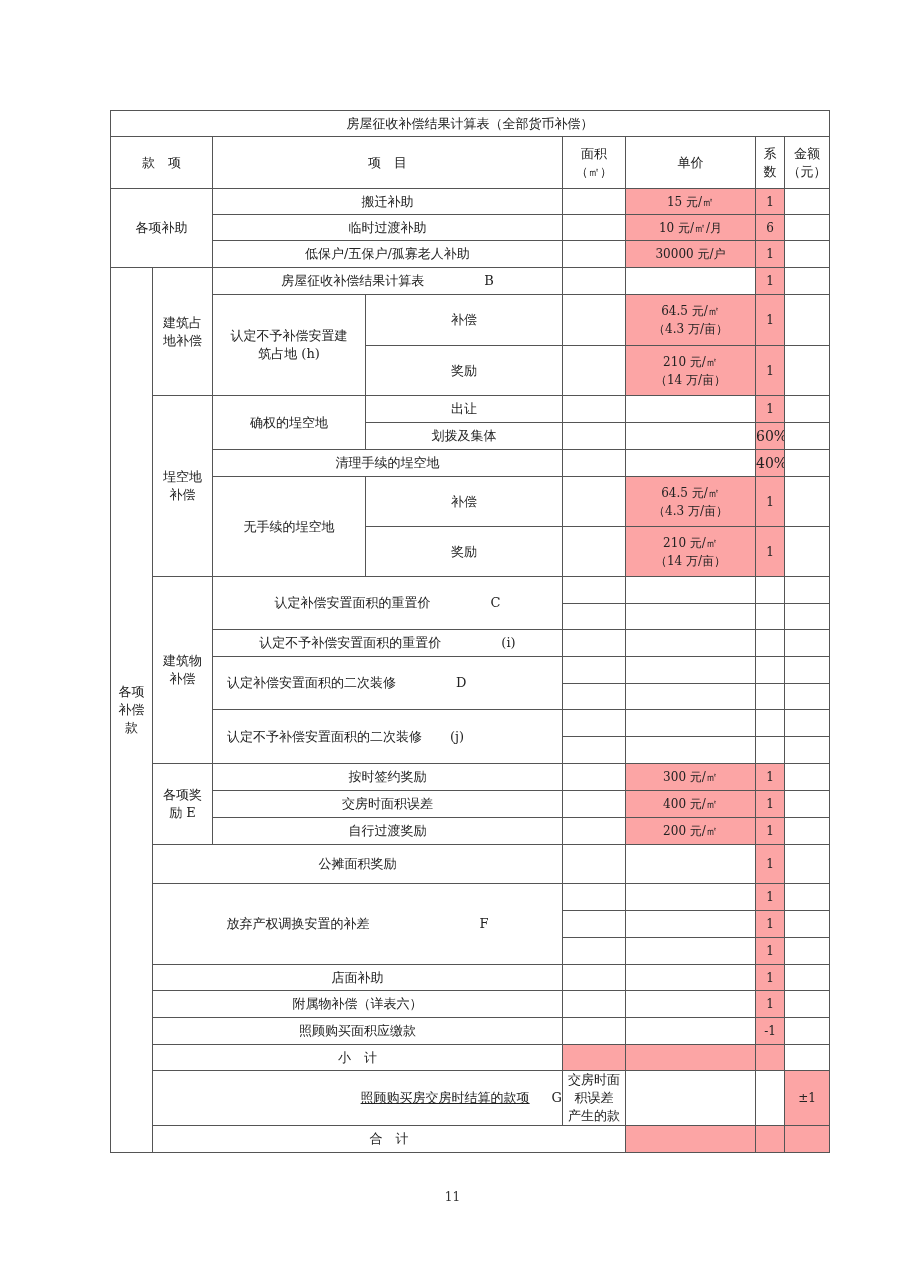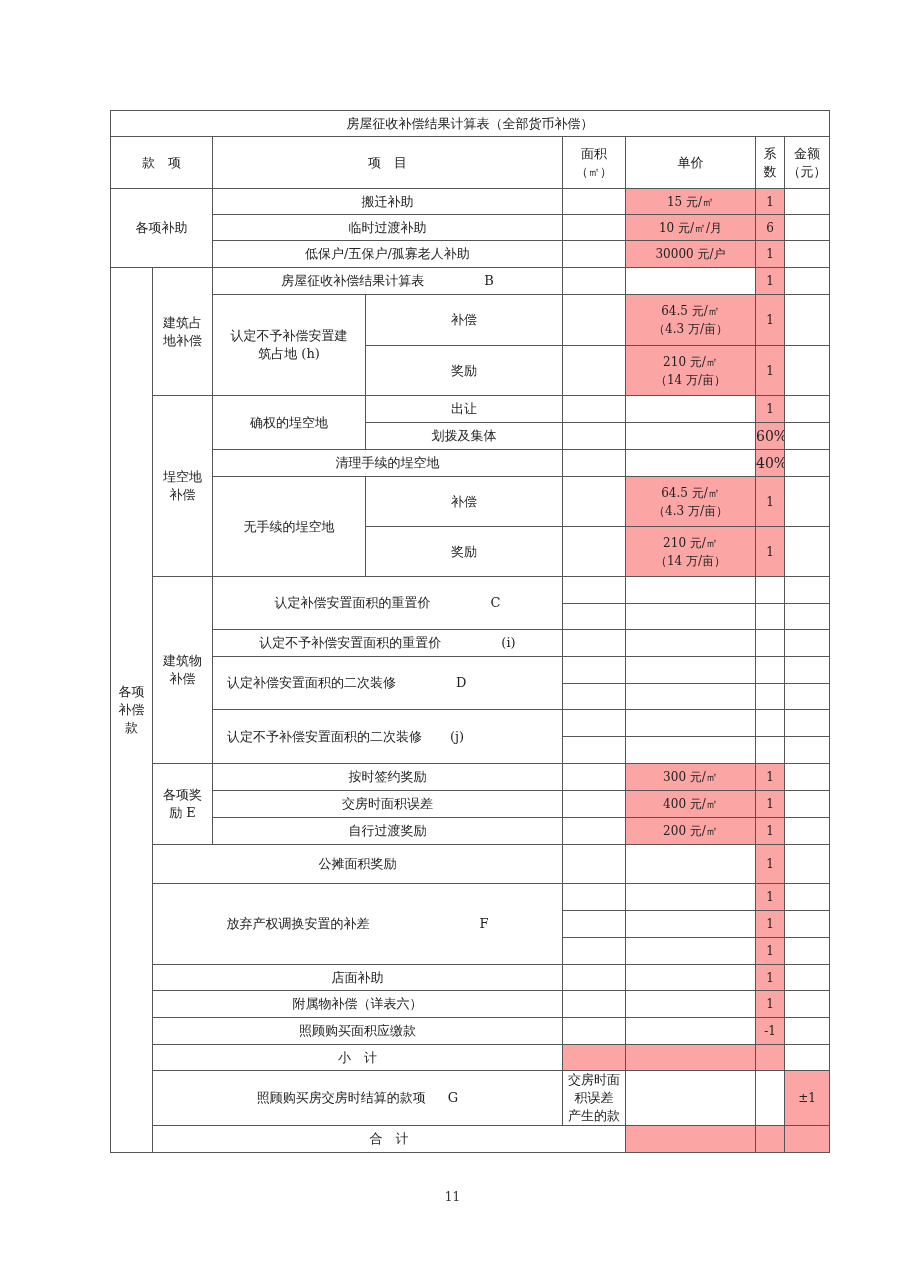--- a/index.html
+++ b/index.html
@@ -295,21 +295,21 @@
   </tr>
   <tr style="height:26px">
     <td colspan="3">小　计</td>
     <td class="g"></td>
     <td class="g"></td>
     <td class="g"></td>
     <td></td>
   </tr>
 
   <tr style="height:51px">
-    <td colspan="3" style="text-align:center;"><span>照顾购买房交房时结算的款项</span><span class="letter" style="margin-left:22px">G</span></td>
+    <td colspan="3" style="text-align:right;text-decoration:underline;"><span>照顾购买房交房时结算的款项</span><span class="letter" style="margin-left:22px">G</span></td>
     <td>
             <div>交房时面积误差</div>
             <div>产生的款</div>
           </td>
     <td></td>
     <td></td>
     <td class="g small">±1</td>
     <td></td>
   </tr>
 

